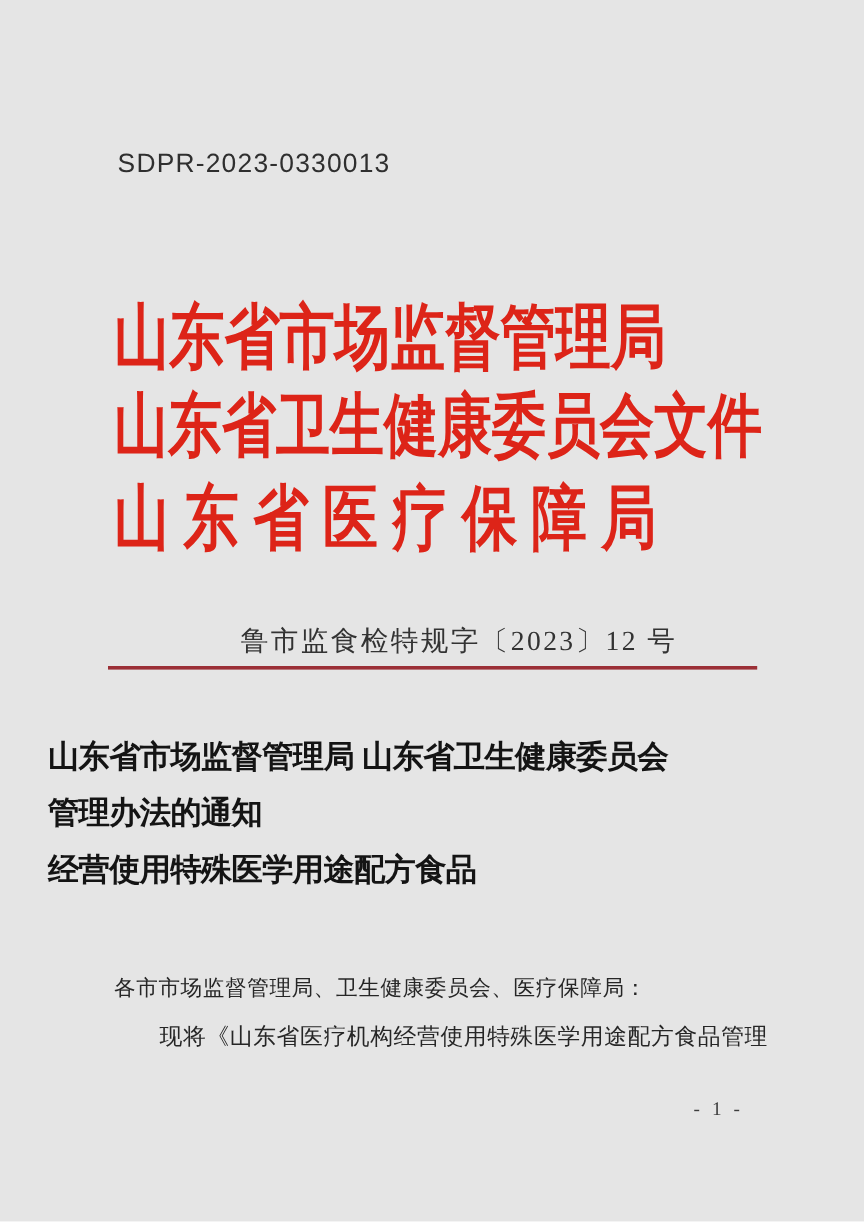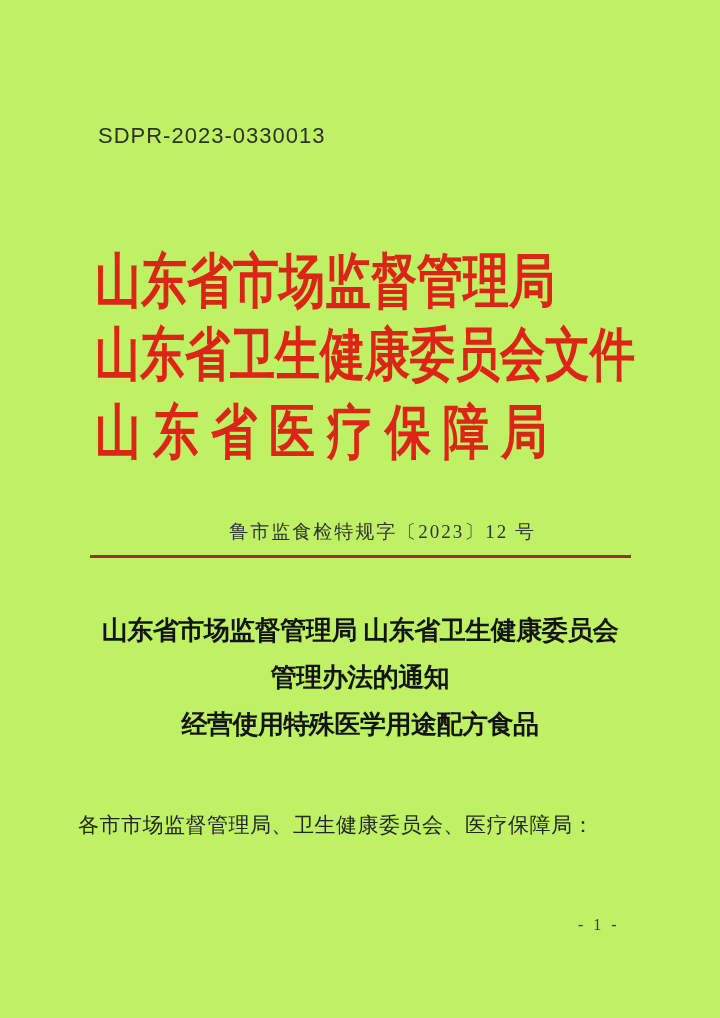--- a/index.html
+++ b/index.html
@@ -1,20 +1,20 @@
 <!DOCTYPE html>
 <html><head>
 <meta charset="utf-8">
 <style>
   html, body { margin: 0; padding: 0; background: #ffffff; }
   .page {
     position: relative;
     width: 720px;
     height: 1018px;
-    background: #bef264;
+    background: #e5e5e5;
     font-family: "Liberation Serif", serif;
     overflow: hidden;
     margin: 0 auto;
   }
   .doc-code {
     position: absolute;
     left: 98px;
     top: 123px;
     font-family: "Liberation Sans", sans-serif;
     font-size: 22px;
@@ -35,55 +35,54 @@
   }
   .lh1 { top: 252px; font-size: 46px; letter-spacing: 0px; }
   .lh2 { top: 327px; font-size: 45px; letter-spacing: 0px; }
   .lh3 { top: 403px; font-size: 46px; letter-spacing: 12px; }
   .doc-number {
     position: absolute;
     left: 0;
     right: 0;
     top: 519px;
     text-align: center;
-    font-size: 19px;
+    font-size: 23px;
     letter-spacing: 2px;
     color: #333333;
     white-space: nowrap;
     margin-left: 45px;
   }
   .red-rule {
     position: absolute;
     left: 90px;
     top: 555px;
     width: 541px;
     height: 3px;
     background: #9b2f36;
   }
   .title {
     position: absolute;
     left: 40px;
     right: 40px;
     top: 607px;
-    text-align: center;
     font-family: "Liberation Sans", sans-serif;
     font-weight: bold;
     color: #141414;
     font-size: 26px;
   }
   .title .t-line {
     line-height: 47px;
     letter-spacing: -0.5px;
     white-space: nowrap;
   }
   .salutation {
     position: absolute;
-    left: 78px;
+    left: 95px;
     top: 811px;
-    font-size: 21px;
+    font-size: 18px;
     letter-spacing: 0.5px;
     color: #262626;
     white-space: nowrap;
   }
   .paragraph {
     position: absolute;
     left: 133px;
     top: 851px;
     font-size: 19px;
     letter-spacing: 0.5px;
@@ -118,16 +117,17 @@
   <div class="red-rule"></div>
 
   <div class="title">
     <div class="t-line">山东省市场监督管理局 山东省卫生健康委员会</div>
     <div class="t-line">管理办法的通知</div>
     <div class="t-line">经营使用特殊医学用途配方食品</div>
   </div>
 
   <div class="salutation">各市市场监督管理局、卫生健康委员会、医疗保障局：</div>
 
+  <div class="paragraph">现将《山东省医疗机构经营使用特殊医学用途配方食品管理</div>
 
   <div class="page-number">- 1 -</div>
 
 </div>
 
 </body></html>

